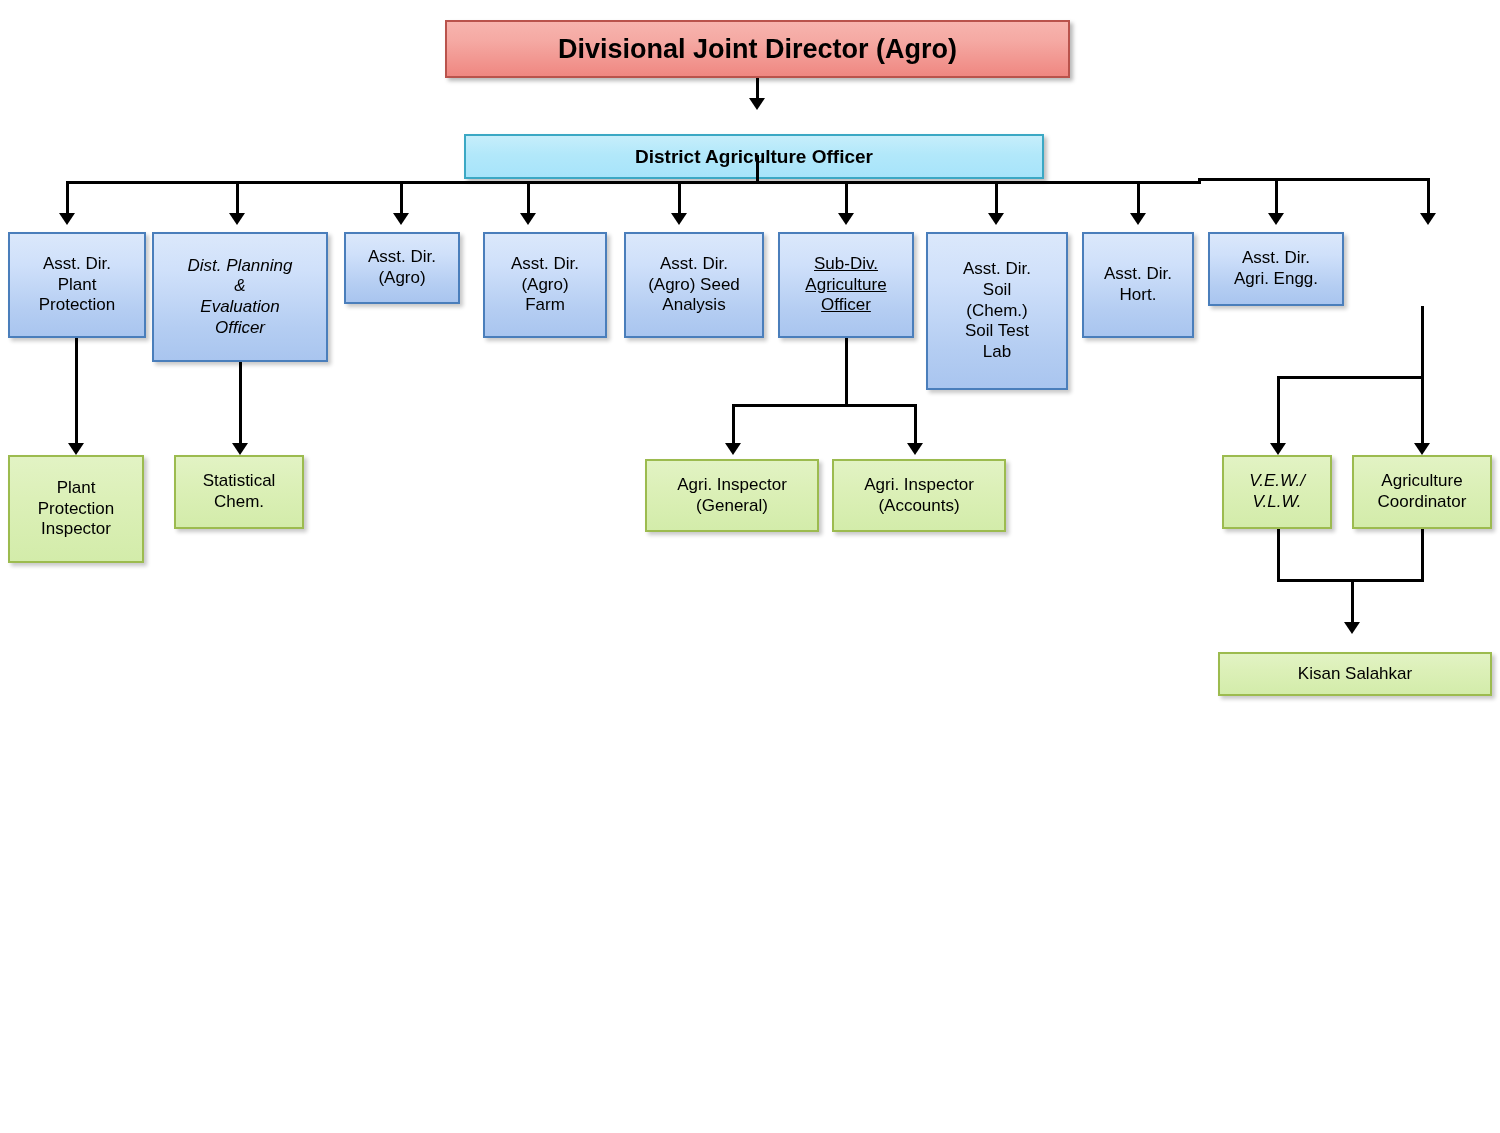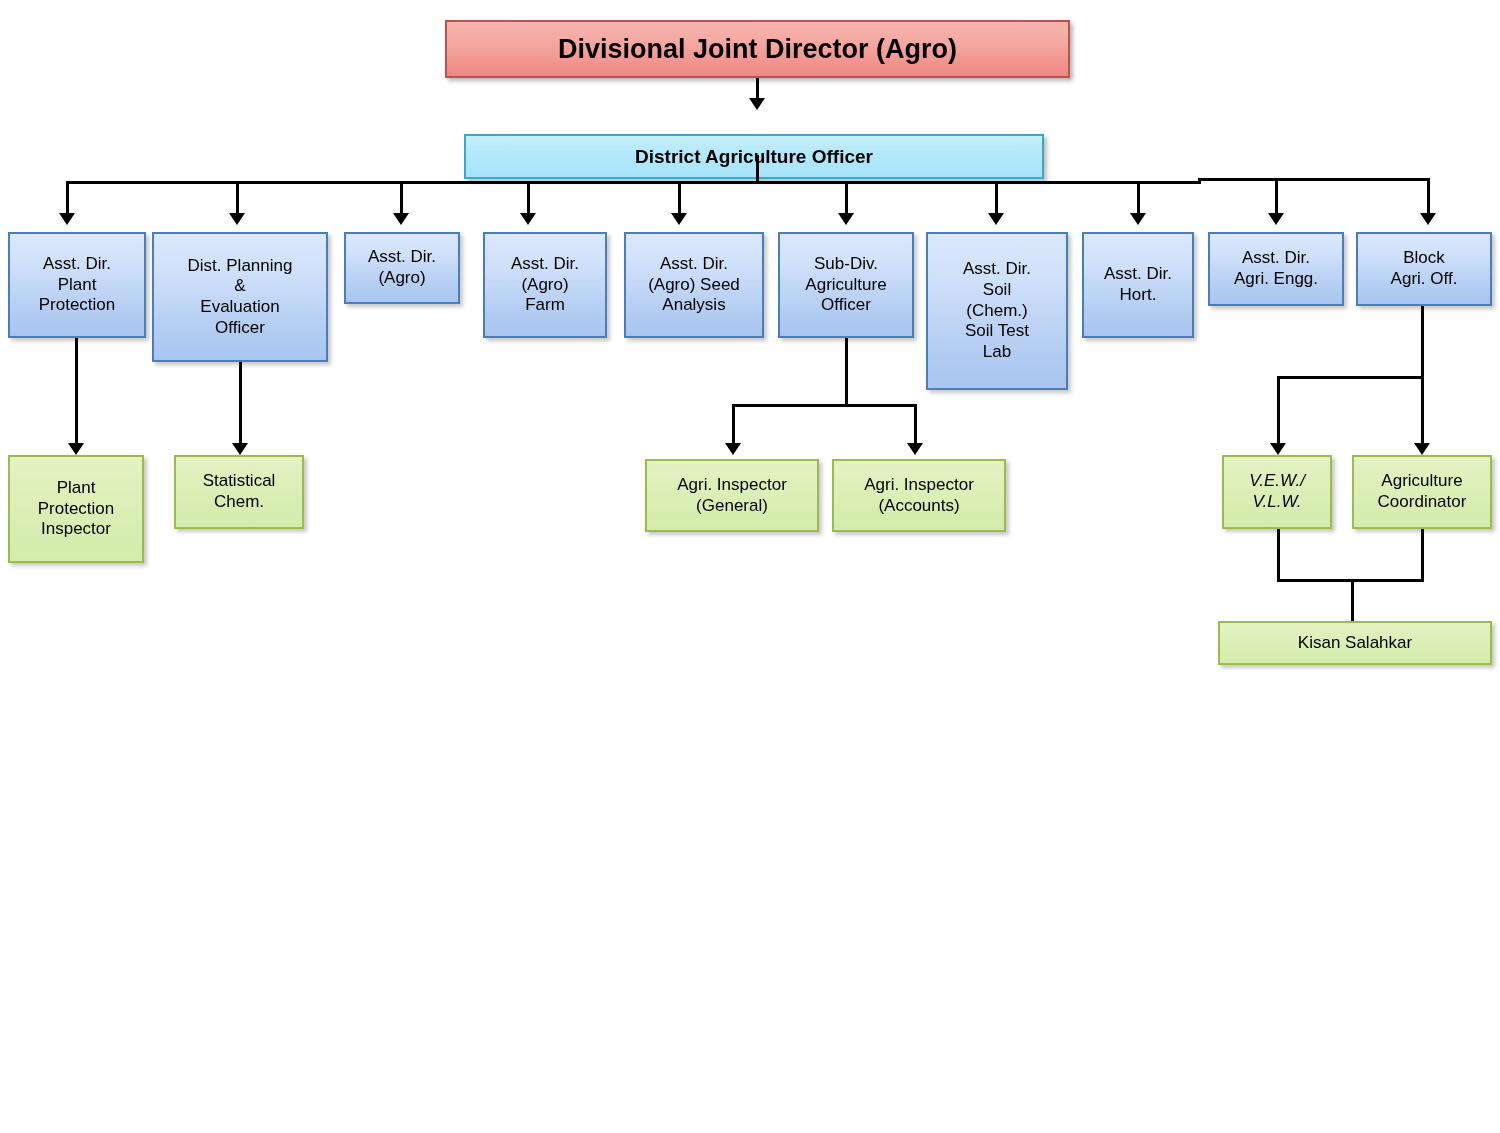--- a/index.html
+++ b/index.html
@@ -141,21 +141,21 @@
 
   <div class="edge v" style="left:1427px; top:178px; height:38px;"></div>
   <div class="arrowhead" style="left:1420px; top:213px;"></div>
 
   <div class="node blue" style="left:8px; top:232px; width:138px; height:106px;">
     <span class="label">Asst. Dir.
 Plant
 Protection</span>
   </div>
 
-  <div class="node blue" style="left:152px; top:232px; width:176px; height:130px;">
+  <div class="node blue" style="left:152px; top:232px; width:176px; height:130px;font-style:italic;">
     <span class="label">Dist. Planning
 &amp;
 Evaluation
 Officer</span>
   </div>
 
   <div class="node blue" style="left:344px; top:232px; width:116px; height:72px;">
     <span class="label">Asst. Dir.
 (Agro)</span>
   </div>
@@ -165,21 +165,21 @@
 (Agro)
 Farm</span>
   </div>
 
   <div class="node blue" style="left:624px; top:232px; width:140px; height:106px;">
     <span class="label">Asst. Dir.
 (Agro) Seed
 Analysis</span>
   </div>
 
-  <div class="node blue" style="left:778px; top:232px; width:136px; height:106px;">
+  <div class="node blue" style="left:778px; top:232px; width:136px; height:106px;text-decoration:underline;">
     <span class="label">Sub-Div.
 Agriculture
 Officer</span>
   </div>
 
   <div class="node blue" style="left:926px; top:232px; width:142px; height:158px;">
     <span class="label">Asst. Dir.
 Soil
 (Chem.)
 Soil Test
@@ -189,24 +189,20 @@
   <div class="node blue" style="left:1082px; top:232px; width:112px; height:106px;">
     <span class="label">Asst. Dir.
 Hort.</span>
   </div>
 
   <div class="node blue" style="left:1208px; top:232px; width:136px; height:74px;">
     <span class="label">Asst. Dir.
 Agri. Engg.</span>
   </div>
 
-  <div class="node blue" style="left:1356px; top:232px; width:136px; height:74px;">
-    <span class="label">Block
-Agri. Off.</span>
-  </div>
 
   <div class="edge v" style="left:75px; top:338px; height:108px;"></div>
   <div class="arrowhead" style="left:68px; top:443px;"></div>
 
   <div class="edge v" style="left:239px; top:362px; height:84px;"></div>
   <div class="arrowhead" style="left:232px; top:443px;"></div>
 
   <div class="edge v" style="left:845px; top:338px; height:68px;"></div>
   <div class="edge h" style="left:732px; top:404px; width:185px;"></div>
   <div class="edge v" style="left:732px; top:404px; height:42px;"></div>
@@ -251,17 +247,17 @@
     <span class="label">Agriculture
 Coordinator</span>
   </div>
 
   <div class="edge v" style="left:1277px; top:529px; height:52px;"></div>
   <div class="edge v" style="left:1421px; top:529px; height:52px;"></div>
   <div class="edge h" style="left:1277px; top:579px; width:147px;"></div>
   <div class="edge v" style="left:1351px; top:579px; height:46px;"></div>
   <div class="arrowhead" style="left:1344px; top:622px;"></div>
 
-  <div class="node green" style="left:1218px; top:621px; width:274px; height:44px;">
+  <div class="node green" style="left:1218px; top:652px; width:274px; height:44px;">
     <span class="label">Kisan Salahkar</span>
   </div>
 
 </div>
 
 </body></html>

